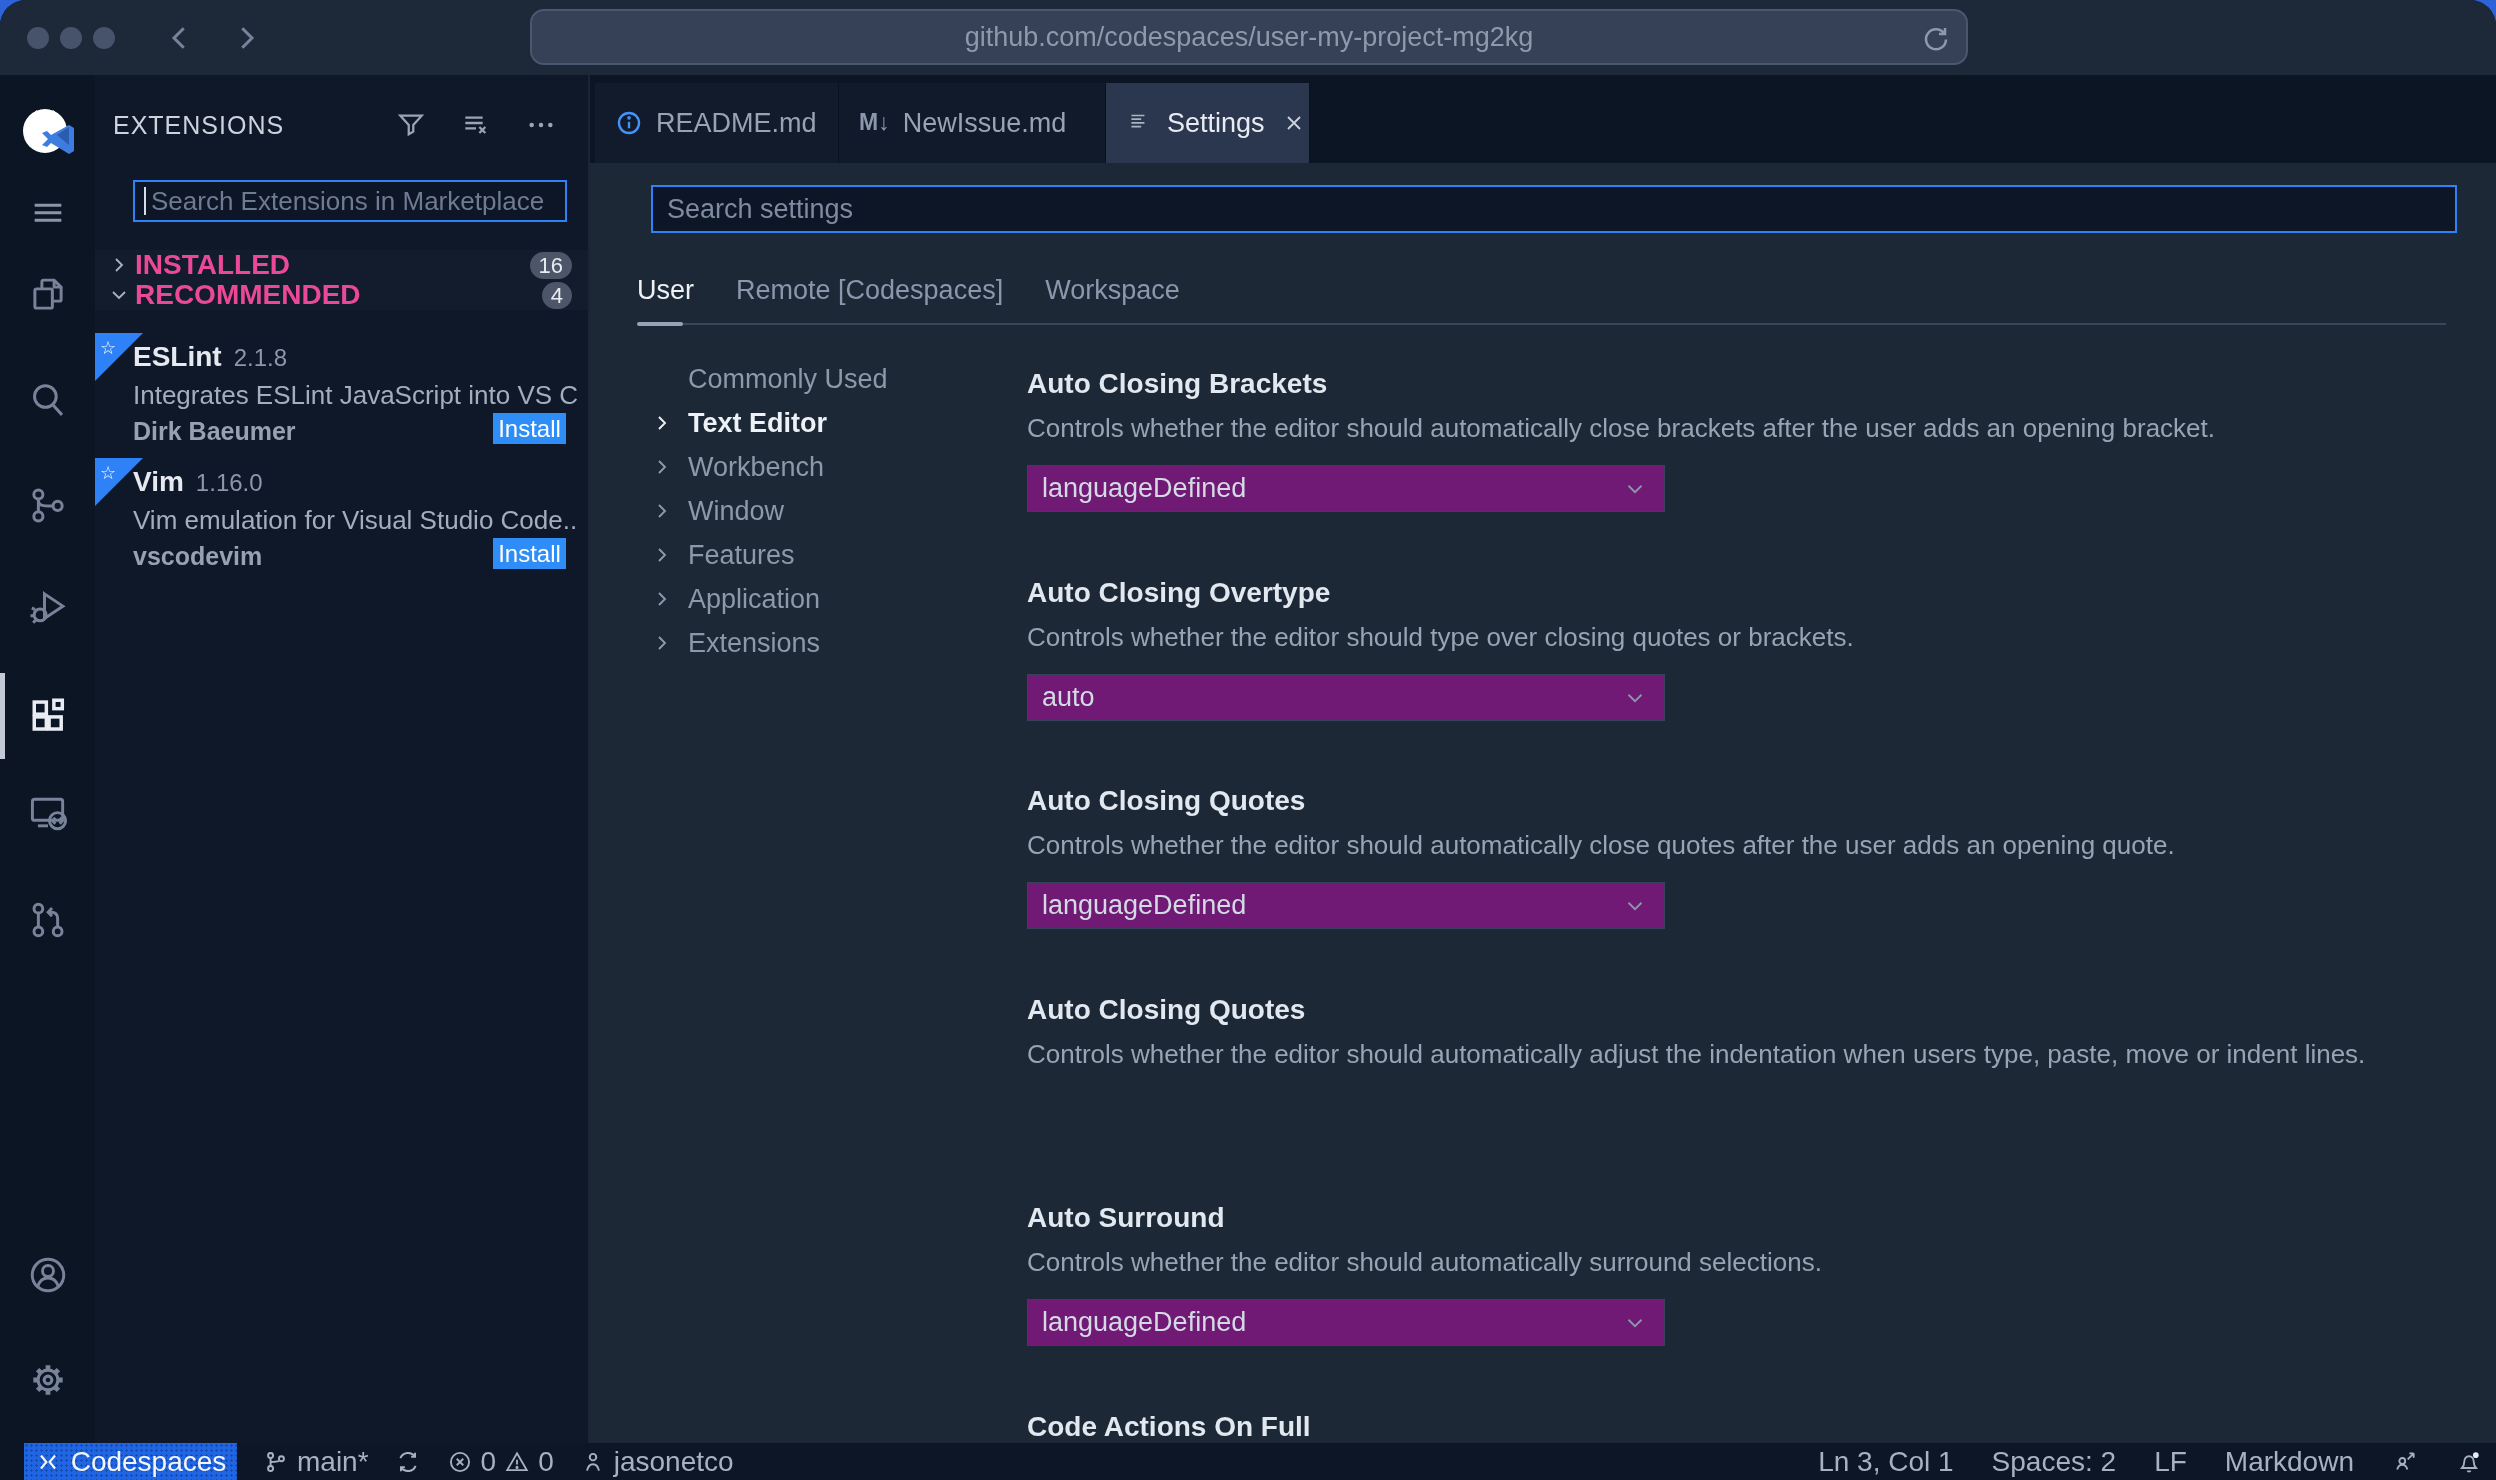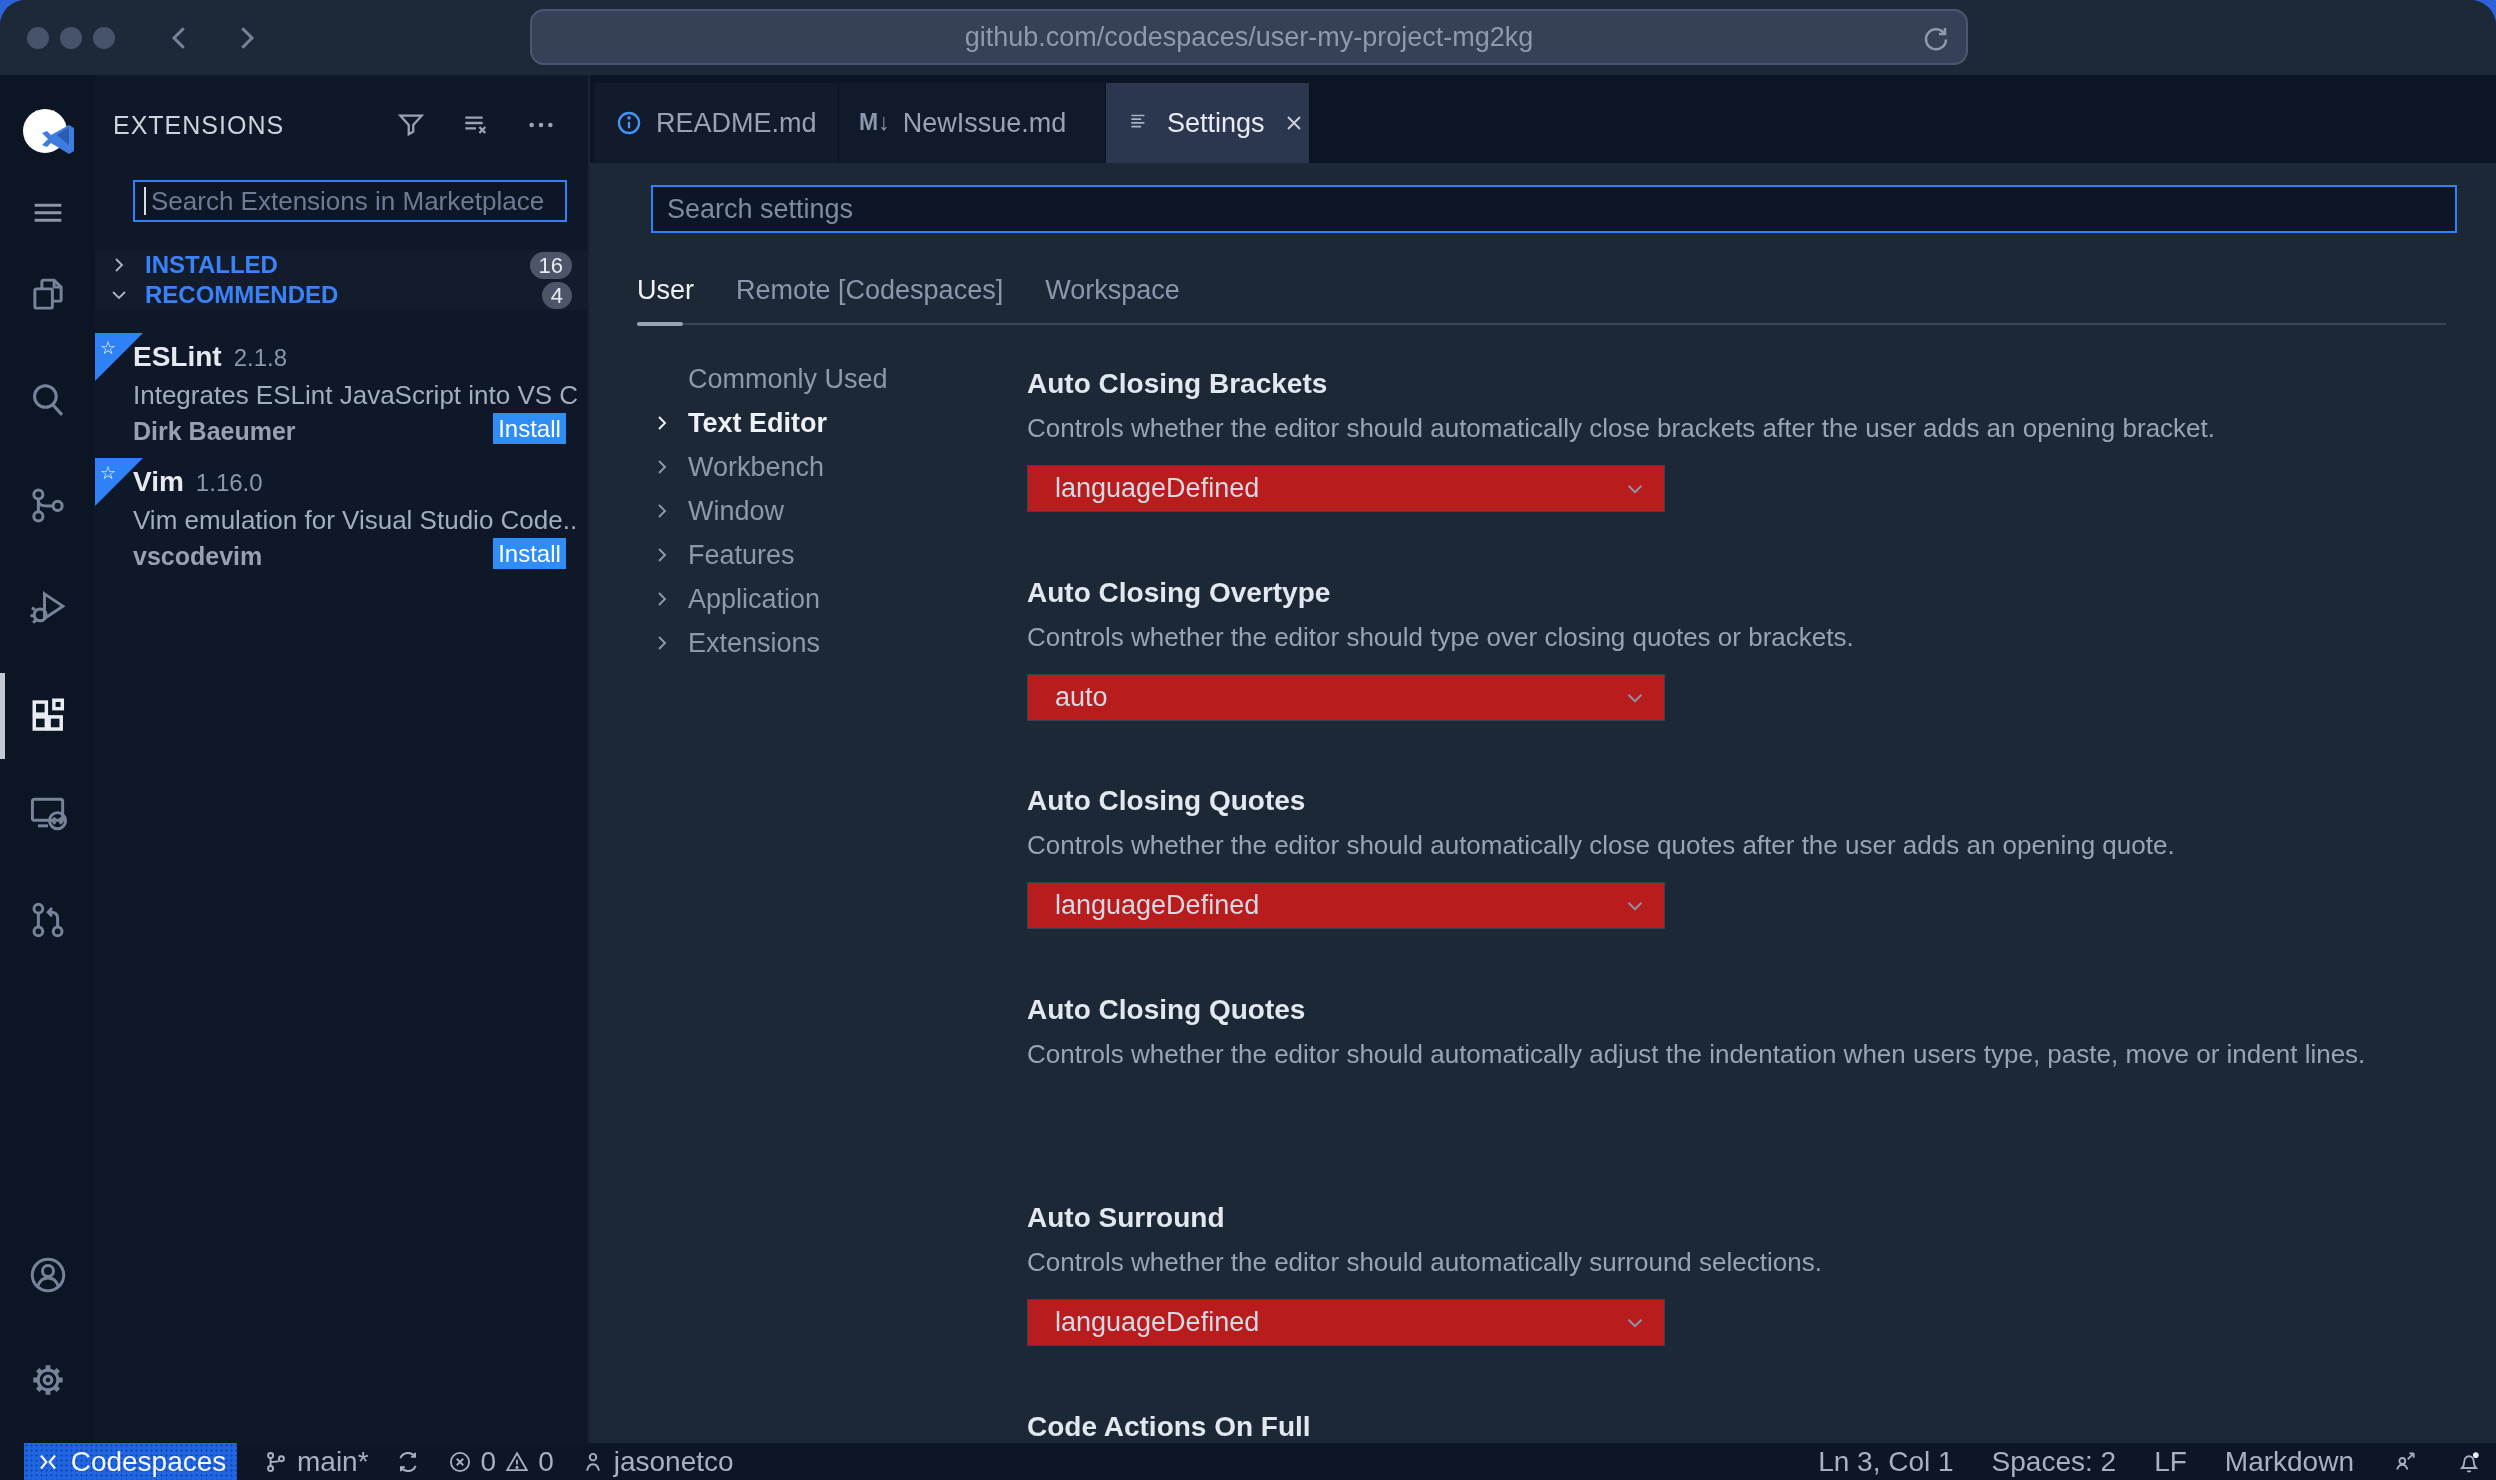--- a/index.html
+++ b/index.html
@@ -29,21 +29,21 @@
 
   
   .sidebar{position:absolute;left:95px;top:75px;width:495px;bottom:37px;background:#0f1828;border-right:2px solid #1a2435;box-sizing:border-box;}
   .sb-title{position:absolute;left:18px;top:0;height:100px;line-height:100px;color:#ccd3dd;font-size:25px;letter-spacing:1px;}
   .sb-tool{position:absolute;top:34px;width:32px;height:32px;color:#9aa4b5;}
   .sb-search{position:absolute;left:38px;top:105px;width:434px;height:42px;border:2px solid #2f81f7;background:#0d1626;box-sizing:border-box;display:flex;align-items:center;padding-left:9px;}
   .caret{width:2px;height:28px;background:#d7dde6;margin-right:5px;}
   .sb-search-ph{color:#6f7b92;font-size:26px;white-space:nowrap;overflow:hidden;}
   .sb-section{position:absolute;left:0;right:0;height:30px;background:#131c2d;display:flex;align-items:center;}
   .sb-section .chev{width:24px;height:24px;margin-left:12px;color:#aab3c2;flex:none;}
-  .sb-section .lbl{margin-left:14px;color:#3b82f6;font-size:24px;font-weight:bold;}
+  .sb-section .lbl{margin-left:4px;color:#ec4899;font-size:28px;font-weight:bold;}
   .badge{position:absolute;right:16px;top:2px;min-width:28px;height:27px;padding:0 9px;border-radius:15px;background:#4c5668;
     color:#e8ecf2;font-size:22px;line-height:27px;text-align:center;box-sizing:border-box;}
   .ext-item{position:absolute;left:0;right:0;height:123px;}
   .ribbon{position:absolute;left:0;top:0;width:48px;height:48px;}
   .ext-name-row{position:absolute;left:38px;top:8px;display:flex;align-items:baseline;gap:12px;white-space:nowrap;}
   .ext-name{color:#e6eaf0;font-size:28px;font-weight:bold;}
   .ext-ver{color:#8b97ad;font-size:24px;}
   .ext-desc{position:absolute;left:38px;top:47px;right:10px;color:#a2adbd;font-size:26px;white-space:nowrap;overflow:hidden;}
   .ext-pub{position:absolute;left:38px;top:84px;color:#97a1b2;font-size:25px;font-weight:bold;}
   .install-btn{position:absolute;right:22px;top:80px;width:73px;height:31px;background:#2f8df8;color:#fff;
@@ -68,22 +68,22 @@
   .scope-active-seg{position:absolute;left:47px;top:159px;width:46px;height:4px;background:#98a2b4;border-radius:2px;}
 
   .tree-row{position:absolute;left:60px;height:36px;display:flex;align-items:center;color:#8d98a9;font-size:27px;}
   .tree-row .chev{width:24px;height:24px;margin-right:14px;color:#8d98a9;flex:none;}
   .tree-row.noexp{padding-left:38px;}
   .tree-row.selected{color:#eef1f5;font-weight:bold;}
   .tree-row.selected .chev{color:#eef1f5;}
 
   .set-title{position:absolute;left:437px;color:#e2e8ef;font-size:28px;font-weight:bold;white-space:nowrap;}
   .set-desc{position:absolute;left:437px;color:#98a3b3;font-size:26px;white-space:nowrap;}
-  .set-select{position:absolute;left:437px;width:638px;height:47px;background:#b91c1c;border:1px solid #36425a;
-    box-sizing:border-box;display:flex;align-items:center;padding-left:27px;color:#d3dae4;font-size:27px;}
+  .set-select{position:absolute;left:437px;width:638px;height:47px;background:#701a75;border:1px solid #36425a;
+    box-sizing:border-box;display:flex;align-items:center;padding-left:14px;color:#d3dae4;font-size:27px;}
   .set-select .chev{position:absolute;right:16px;width:26px;height:26px;color:#8b97ad;}
 
   
   .statusbar{position:absolute;left:0;right:0;bottom:0;height:37px;background:#0d1626;color:#a7b1c0;font-size:28px;margin-left:24px;}
   .sbar-left{position:absolute;left:0;top:0;bottom:0;display:flex;align-items:center;}
   .codespaces{width:213px;height:37px;background:#2065e4;
     background-image:radial-gradient(rgba(8,30,80,.35) 1.2px, transparent 1.3px);background-size:5px 5px;
     color:#f2f6fc;display:flex;align-items:center;justify-content:center;gap:10px;flex:none;}
   .sitem{display:flex;align-items:center;gap:8px;margin-left:26px;white-space:nowrap;}
   .sicon{width:26px;height:26px;color:#a7b1c0;flex:none;}

